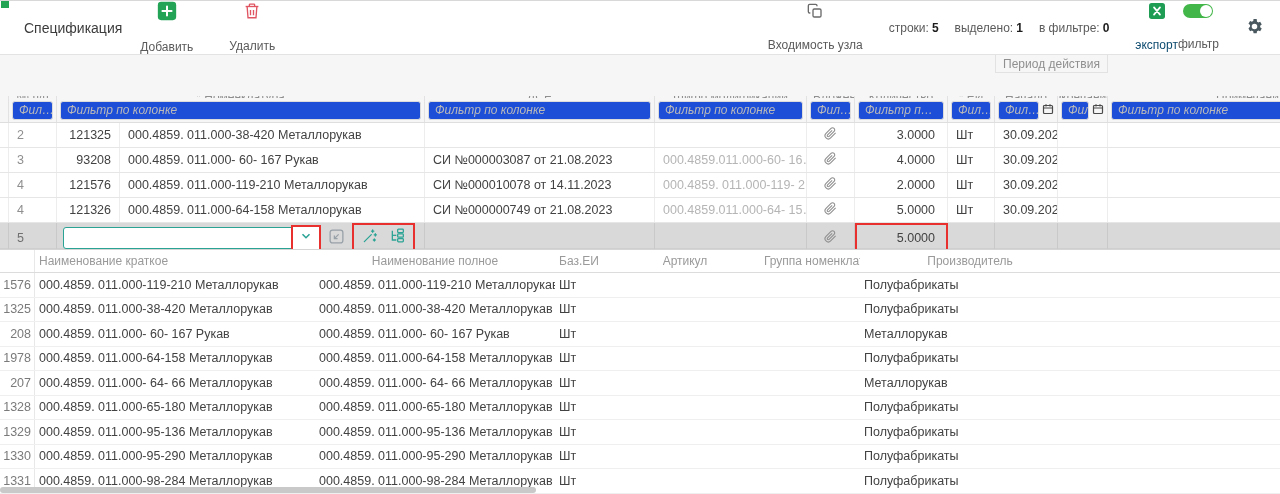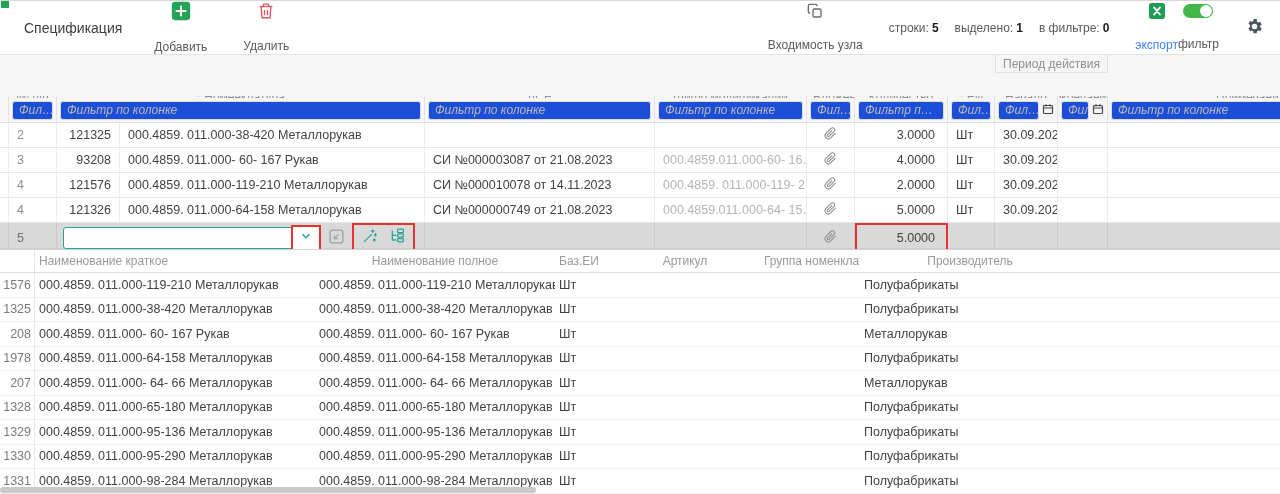--- a/index.html
+++ b/index.html
@@ -6,31 +6,31 @@
   html, body { width: 1280px; height: 494px; overflow: hidden; }
   body {
     font-family: "Liberation Sans", "DejaVu Sans", sans-serif;
     font-size: 12.5px; color: #424242; background: #fff; position: relative;
   }
   .corner-marker { position: absolute; left: 1px; top: 1px; width: 8px; height: 7px; background: #23a455; z-index: 5; }
 
   
   .toolbar { height: 55px; border-top: 1px solid #d8d8d8; border-bottom: 1px solid #e3e3e3;
     display: flex; align-items: center; padding: 0 16px 0 24px; background: #fff; }
-  .title { font-size: 14px; color: #3c3c3c; margin-right: 26px; }
+  .title { font-size: 14px; color: #3c3c3c; margin-right: 12px; }
   .tb-btn { display: flex; flex-direction: column; align-items: center; justify-content: center;
     gap: 19px; font-size: 12px; color: #5a5a5a; cursor: pointer; white-space: nowrap; text-align: right; }
   .tb-btn svg { display: block; }
   .tb-add { margin-left: 6px; }
   .tb-del { margin-left: 36px; }
   .spacer { flex: 1; }
   .stats { display: flex; align-items: center; gap: 16px; font-size: 12px; color: #5a5a5a; margin-left: 26px; white-space: nowrap; }
   .stats b { color: #1d1d1d; font-weight: bold; margin-left: 3px; }
   .tb-export { margin-left: 26px; }
-  .tb-export .lbl { color: #3b82f6; }
+  .tb-export .lbl { color: #0c4a6e; }
   .tb-filter { }
   .toggle { width: 30px; height: 14px; border-radius: 7px; background: #43b649; position: relative; }
   .toggle .knob { position: absolute; right: 1px; top: 1px; width: 12px; height: 12px; border-radius: 50%; background: #fff; }
   .gear-btn { margin-left: 26px; cursor: pointer; display: flex; align-items: center; }
 
   
   .cols { display: grid; grid-template-columns: 49px 63px 305px 230px 152px 48px 93px 47px 63px 50px 280px;
     padding-left: 8px; width: 1396px; }
   .ghead { background: #f6f6f6; }
   .grow1 { height: 18px; }

